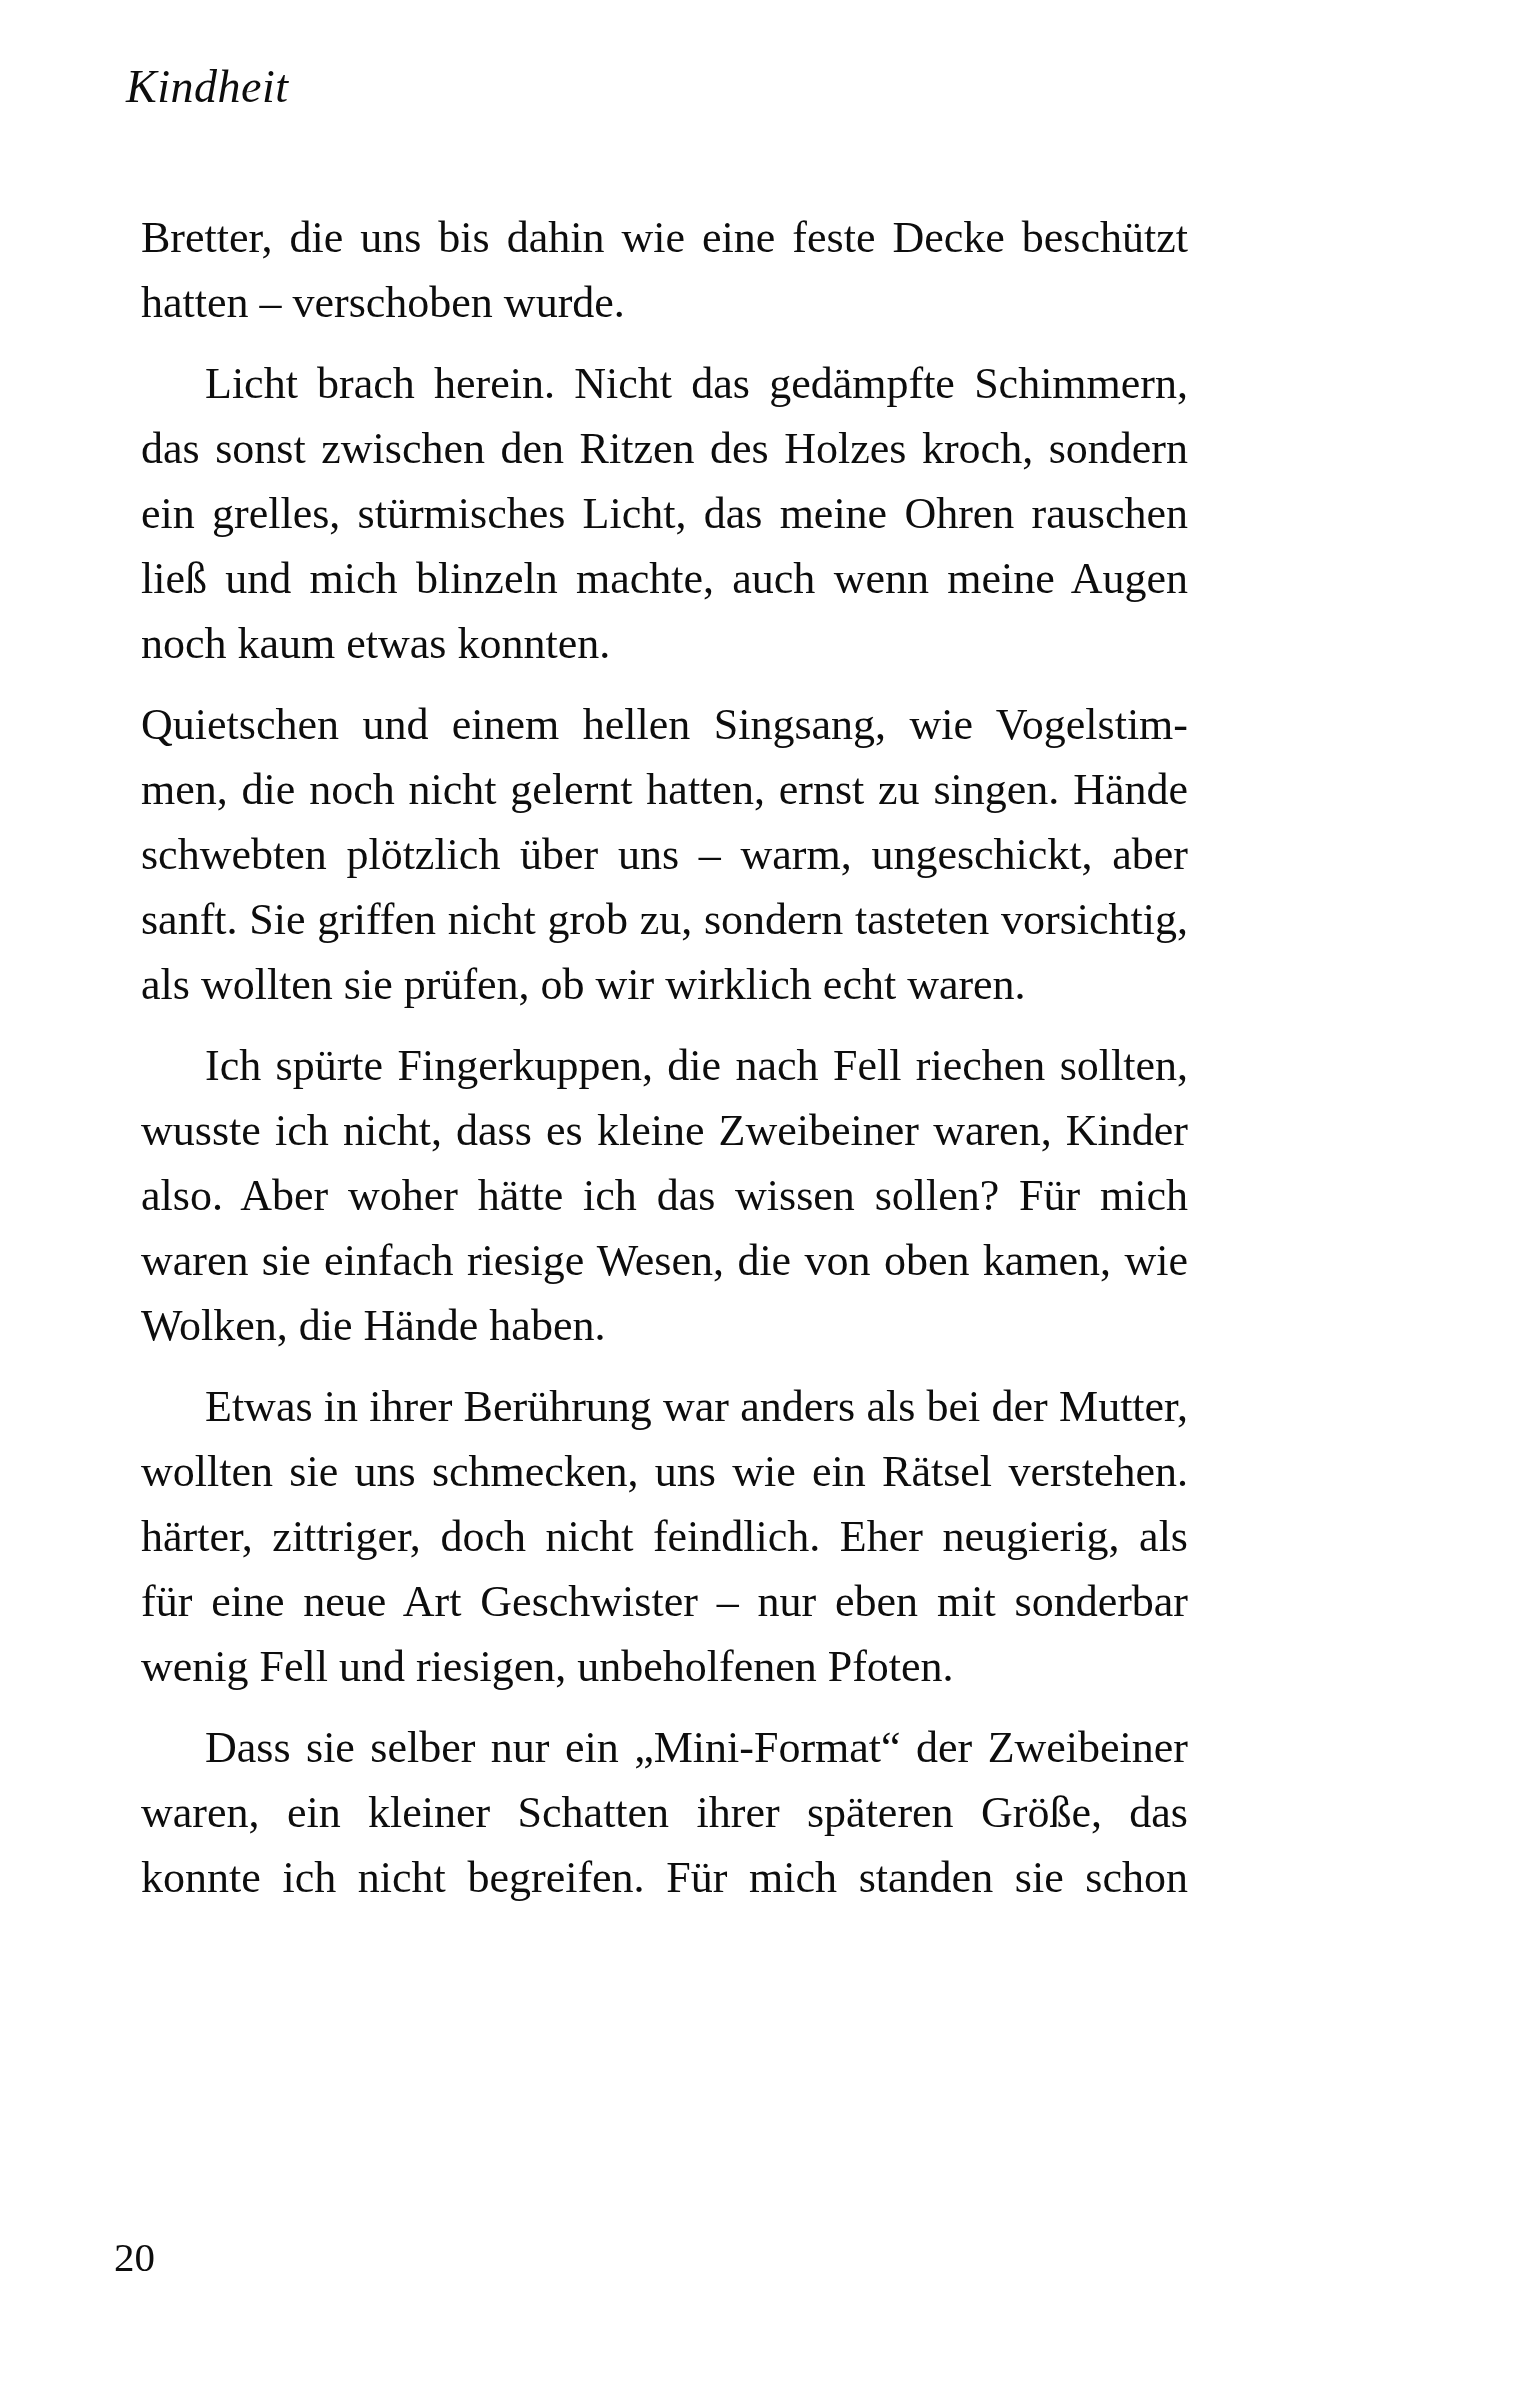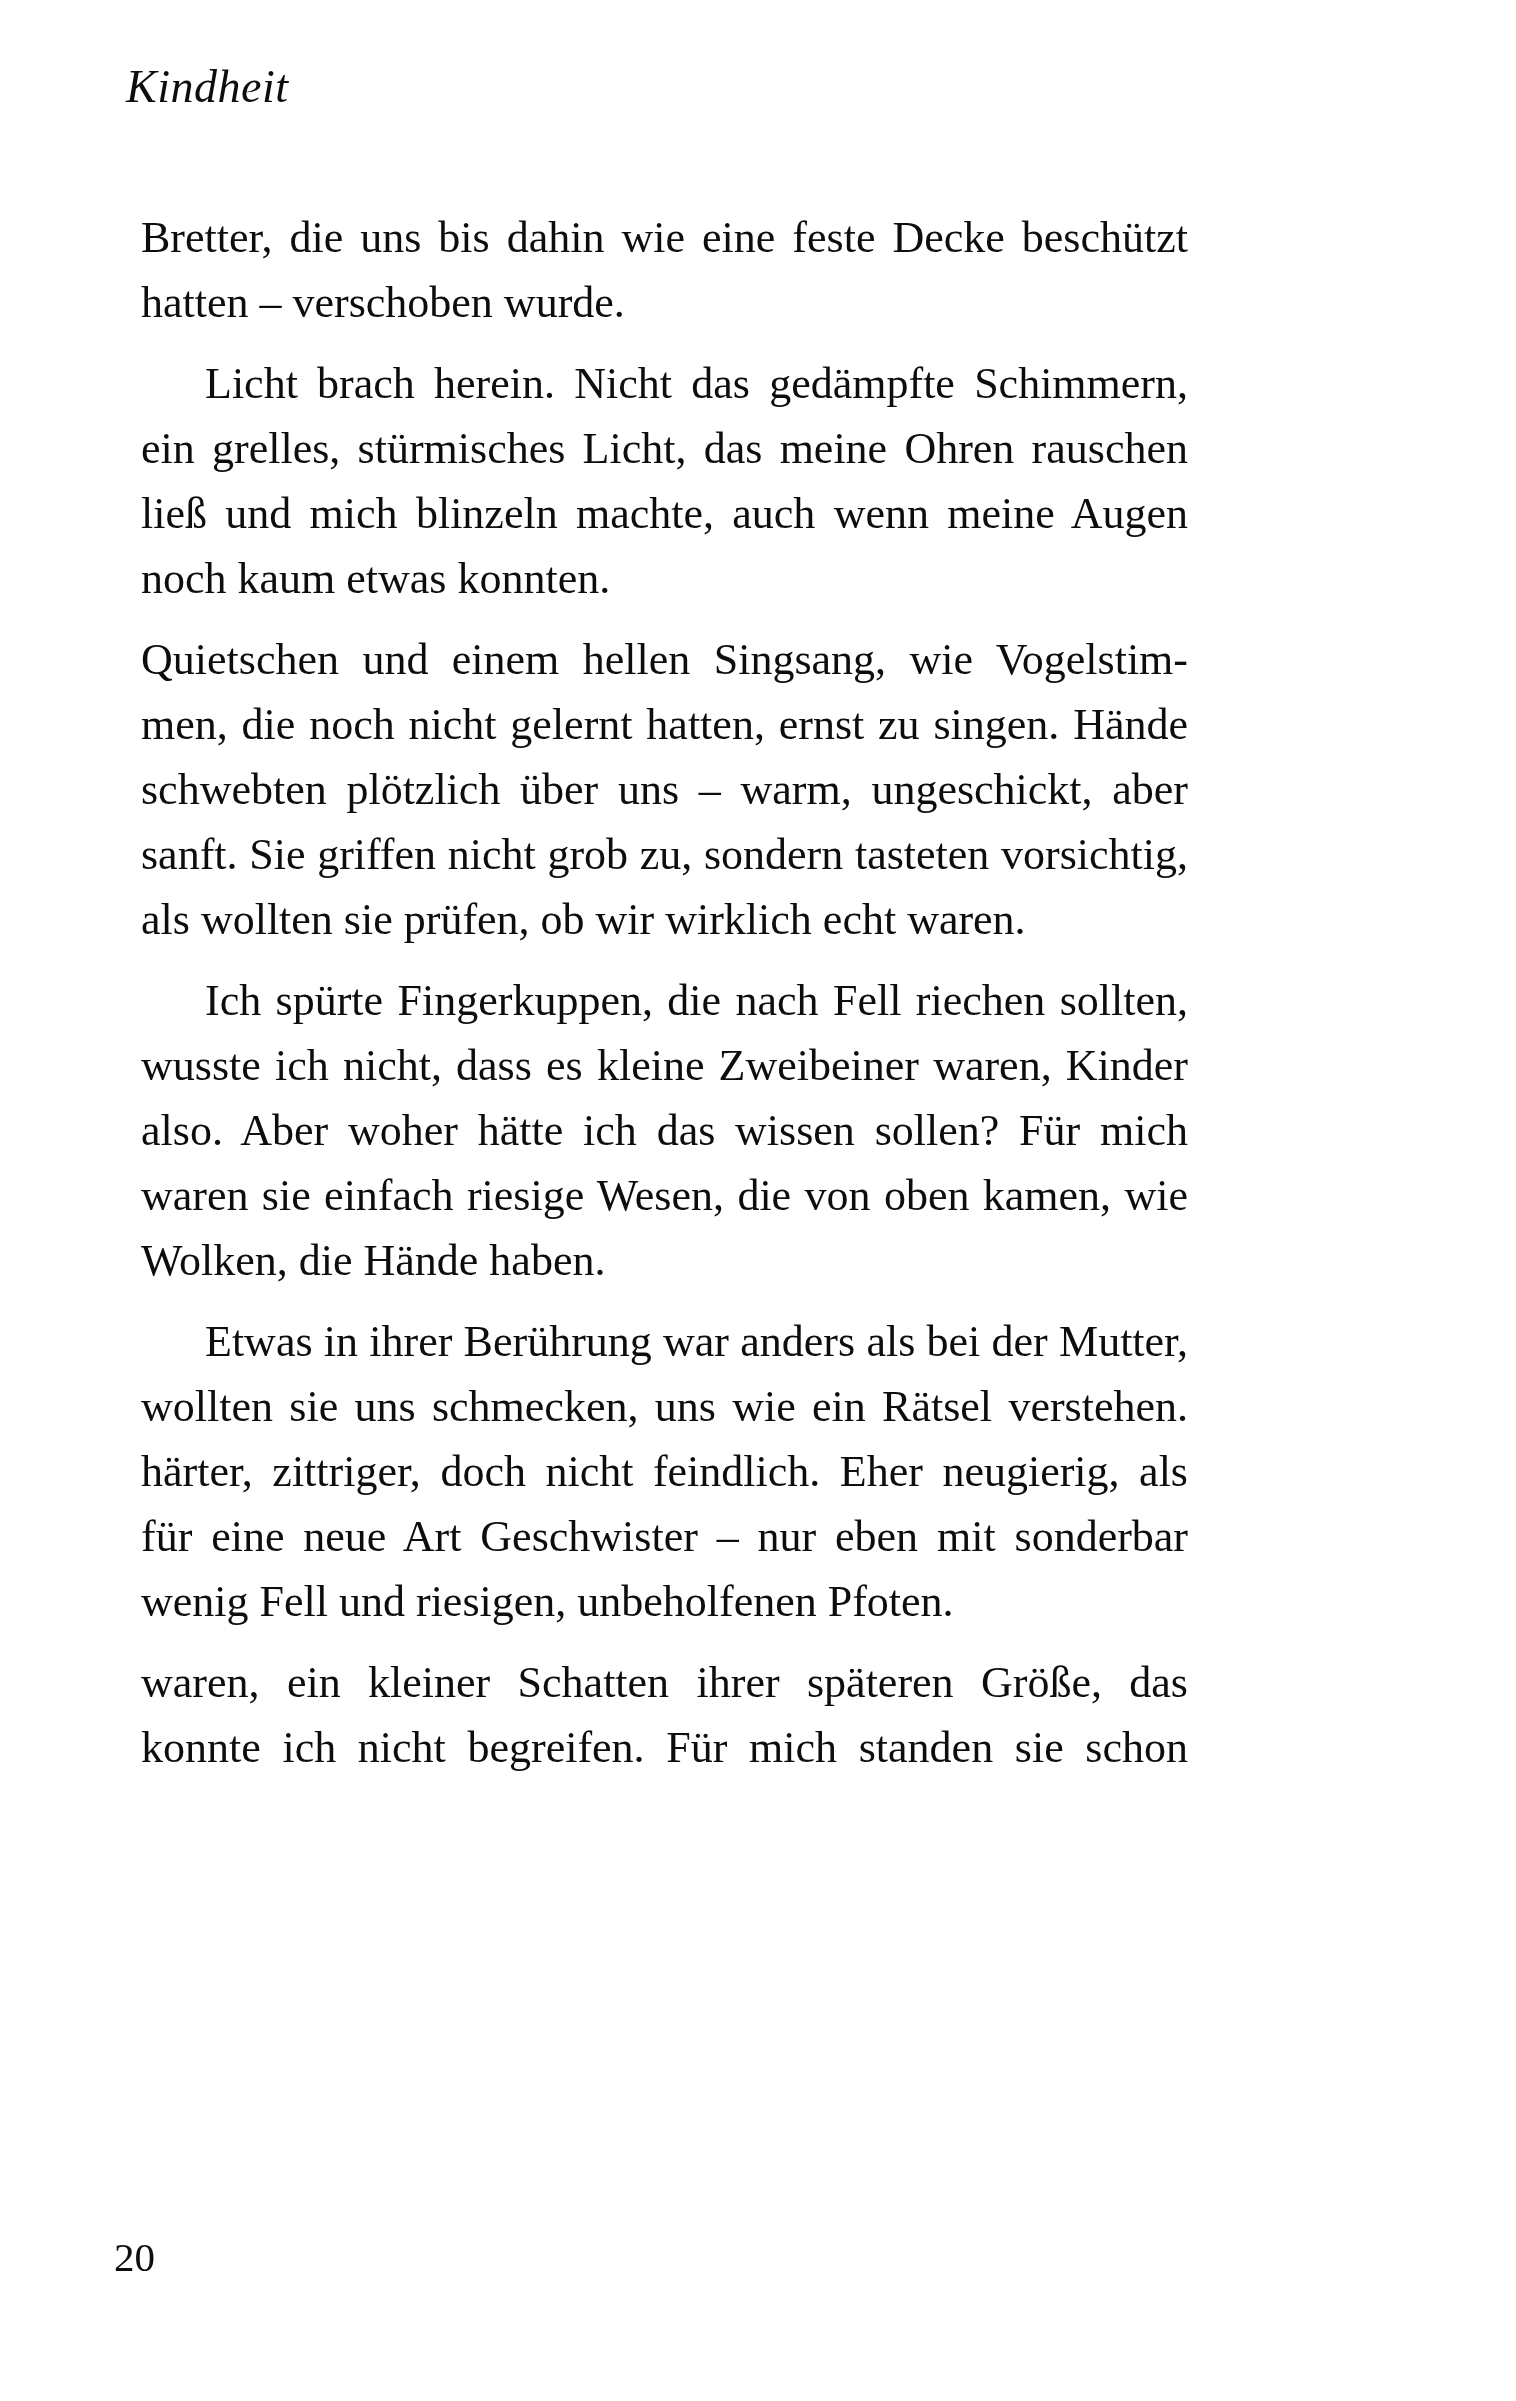--- a/index.html
+++ b/index.html
@@ -57,20 +57,21 @@
 
   <div class="text-block">
 
     <div class="para">
       <div class="line jl">Bretter, die uns bis dahin wie eine feste Decke beschützt</div>
       <div class="line">hatten – verschoben wurde.</div>
     </div>
 
     <div class="para">
       <div class="line jl ind">Licht brach herein. Nicht das gedämpfte Schimmern,</div>
+      <div class="line jl">das sonst zwischen den Ritzen des Holzes kroch, sondern</div>
       <div class="line jl">ein grelles, stürmisches Licht, das meine Ohren rauschen</div>
       <div class="line jl">ließ und mich blinzeln machte, auch wenn meine Augen</div>
       <div class="line">noch kaum etwas konnten.</div>
     </div>
 
     <div class="para">
       <div class="line jl">Quietschen und einem hellen Singsang, wie Vogelstim-</div>
       <div class="line jl">men, die noch nicht gelernt hatten, ernst zu singen. Hände</div>
       <div class="line jl">schwebten plötzlich über uns – warm, ungeschickt, aber</div>
       <div class="line jl">sanft. Sie griffen nicht grob zu, sondern tasteten vorsichtig,</div>
@@ -87,20 +88,21 @@
 
     <div class="para">
       <div class="line jl ind">Etwas in ihrer Berührung war anders als bei der Mutter,</div>
       <div class="line jl">wollten sie uns schmecken, uns wie ein Rätsel verstehen.</div>
       <div class="line jl">härter, zittriger, doch nicht feindlich. Eher neugierig, als</div>
       <div class="line jl">für eine neue Art Geschwister – nur eben mit sonderbar</div>
       <div class="line">wenig Fell und riesigen, unbeholfenen Pfoten.</div>
     </div>
 
     <div class="para">
+      <div class="line jl ind">Dass sie selber nur ein „Mini-Format“ der Zweibeiner</div>
       <div class="line jl">waren, ein kleiner Schatten ihrer späteren Größe, das</div>
       <div class="line jl">konnte ich nicht begreifen. Für mich standen sie schon</div>
     </div>
 
   </div>
 
   <div class="page-number">20</div>
 
 </div>
 

